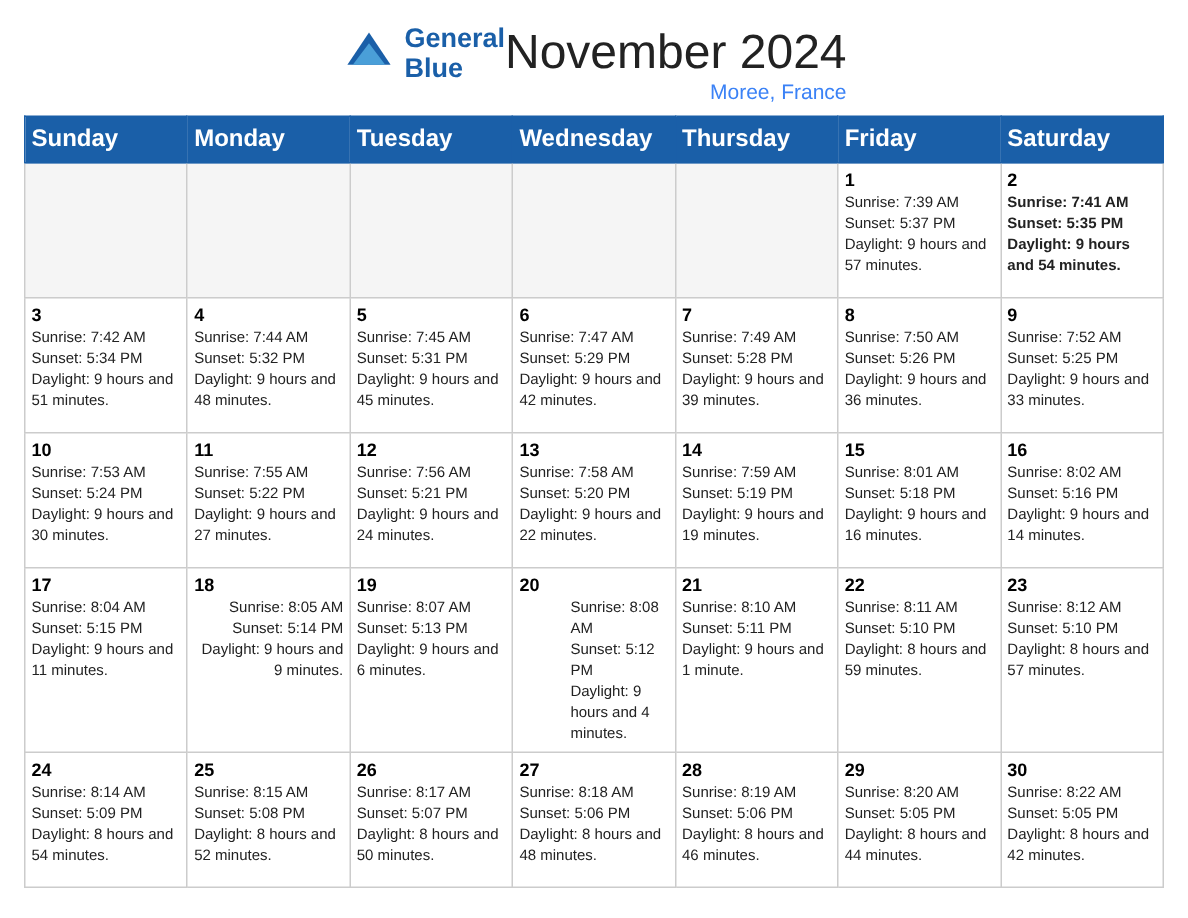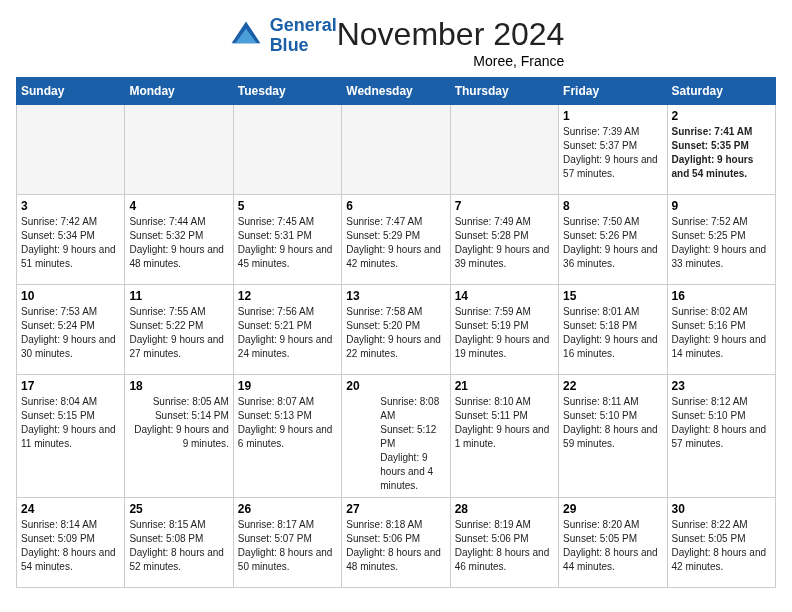--- a/index.html
+++ b/index.html
@@ -32,31 +32,31 @@
       height: 36px;
     }
     .title-block { text-align: right; }
     .month-year {
       font-size: 32px;
       color: #222;
       font-weight: normal;
     }
     .location {
       font-size: 14px;
-      color: #000000;
+      color: #3b82f6;
     }
     .calendar {
       width: 100%;
       border-collapse: collapse;
       table-layout: fixed;
     }
     .calendar th {
       background: #1a5fa8;
       color: #fff;
-      font-size: 12px;
+      font-size: 16px;
       font-weight: bold;
       text-align: left;
       padding: 6px 4px;
       border: 1px solid #1a5fa8;
     }
     .calendar td {
       vertical-align: top;
       border: 1px solid #ccc;
       padding: 4px;
       font-size: 10px;

